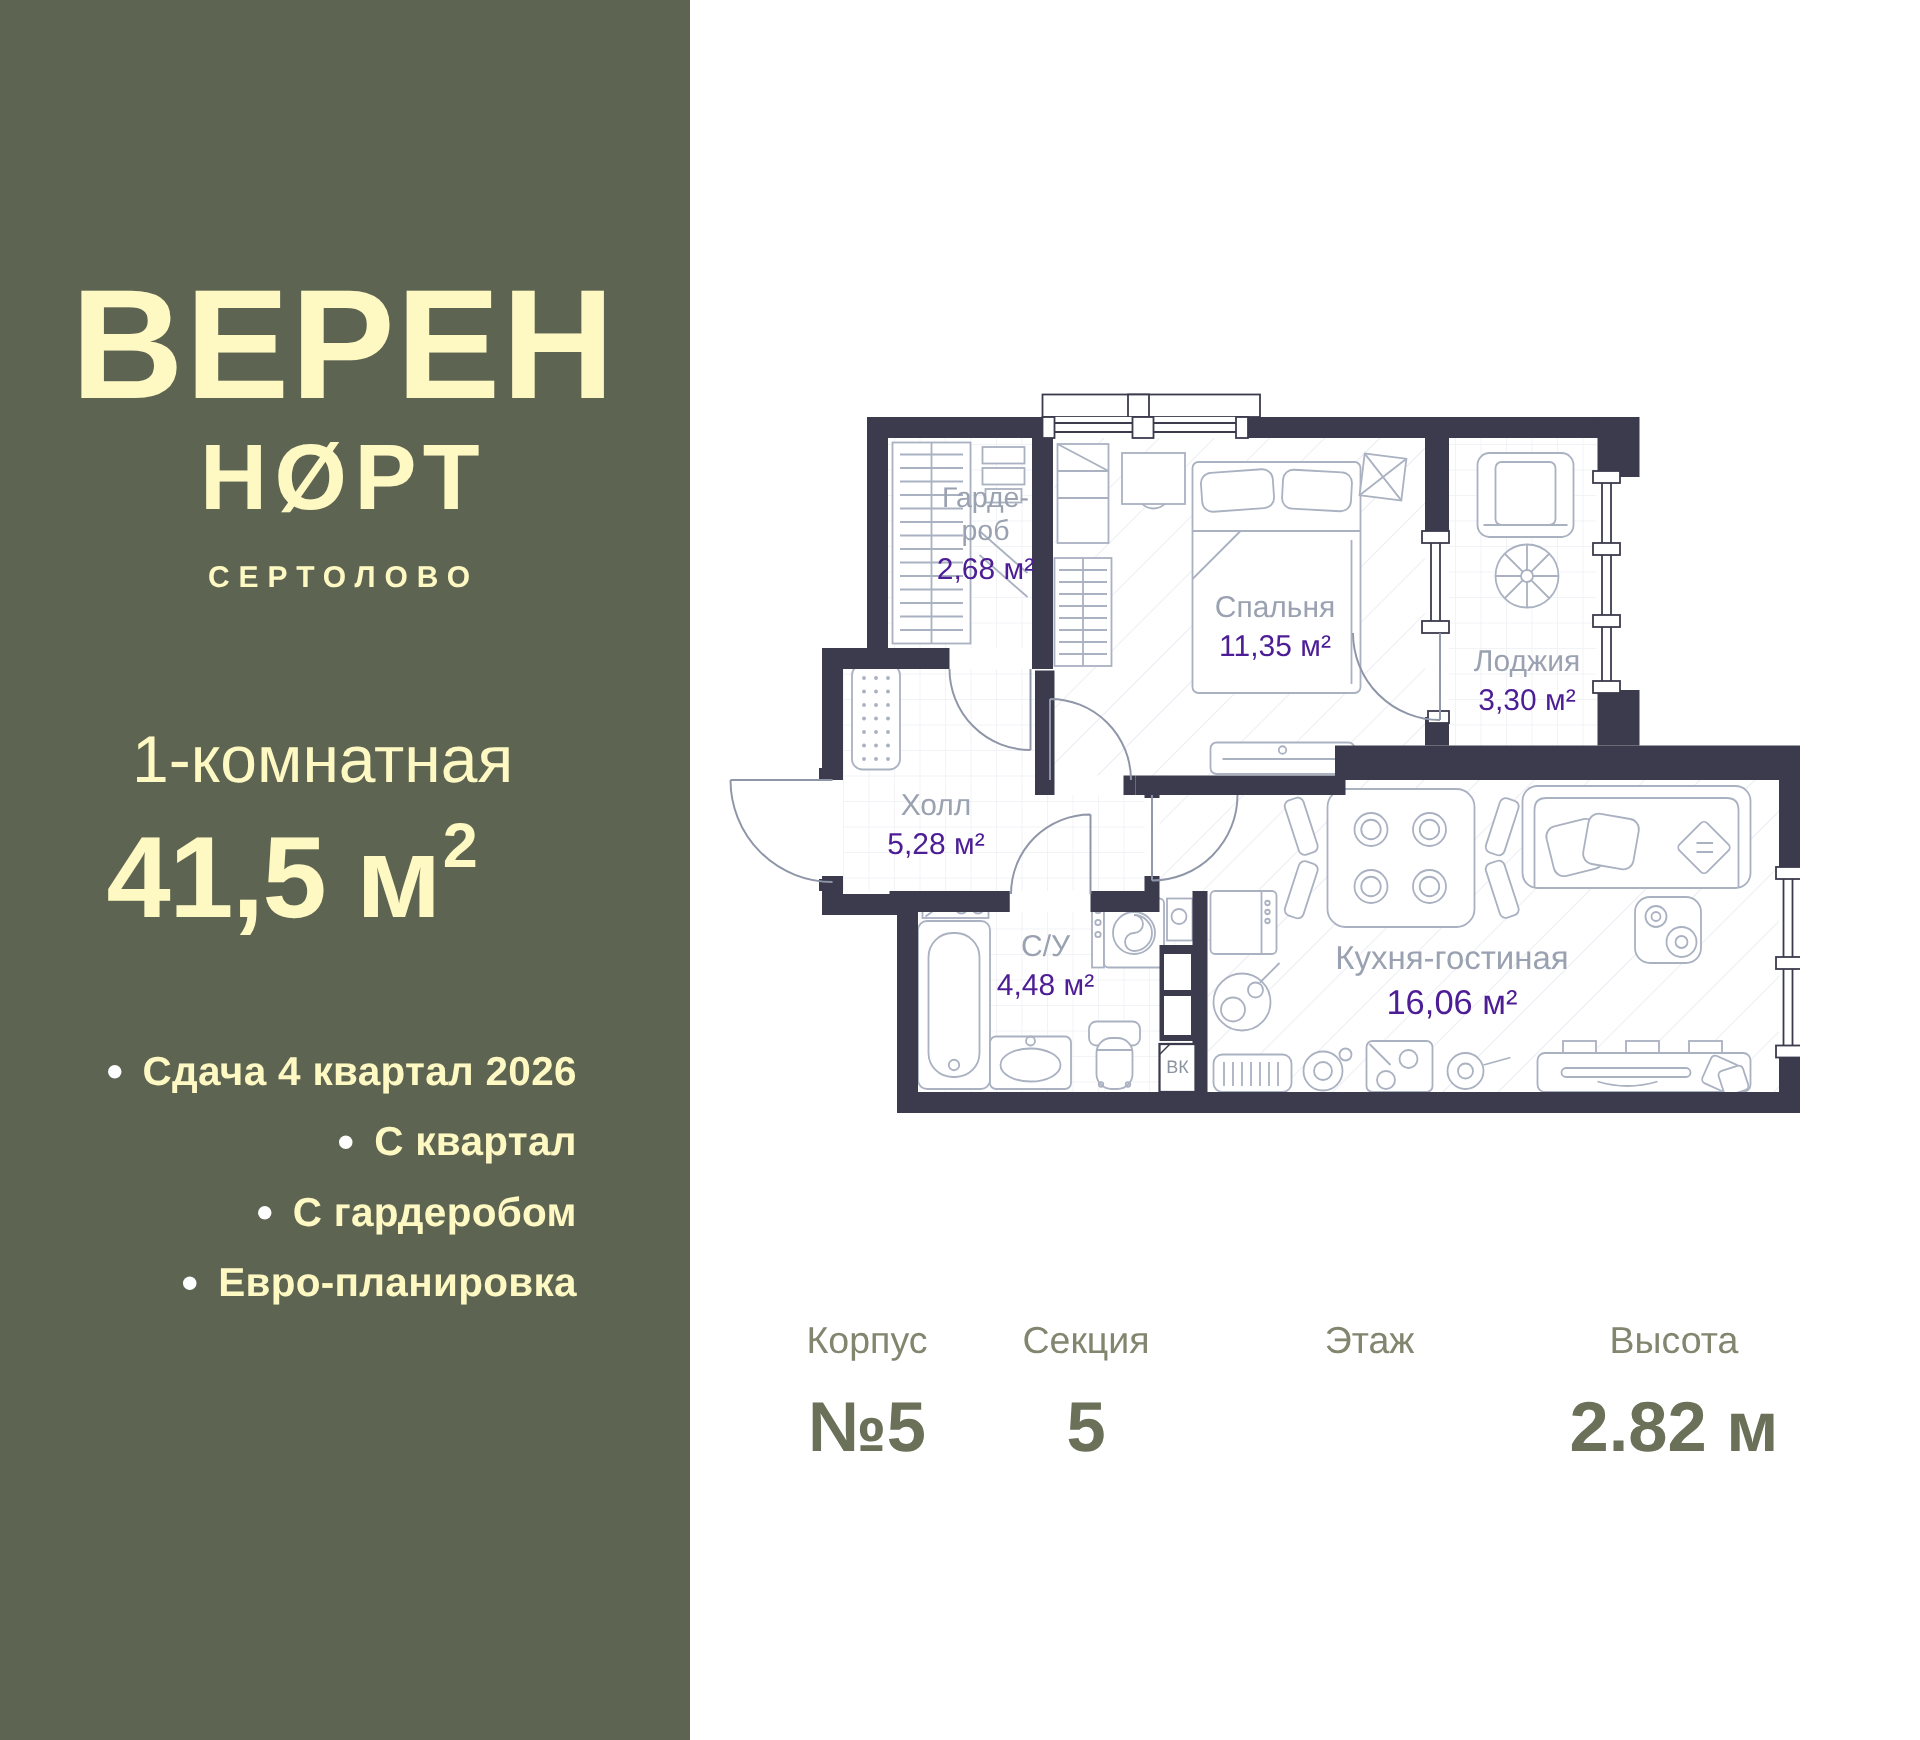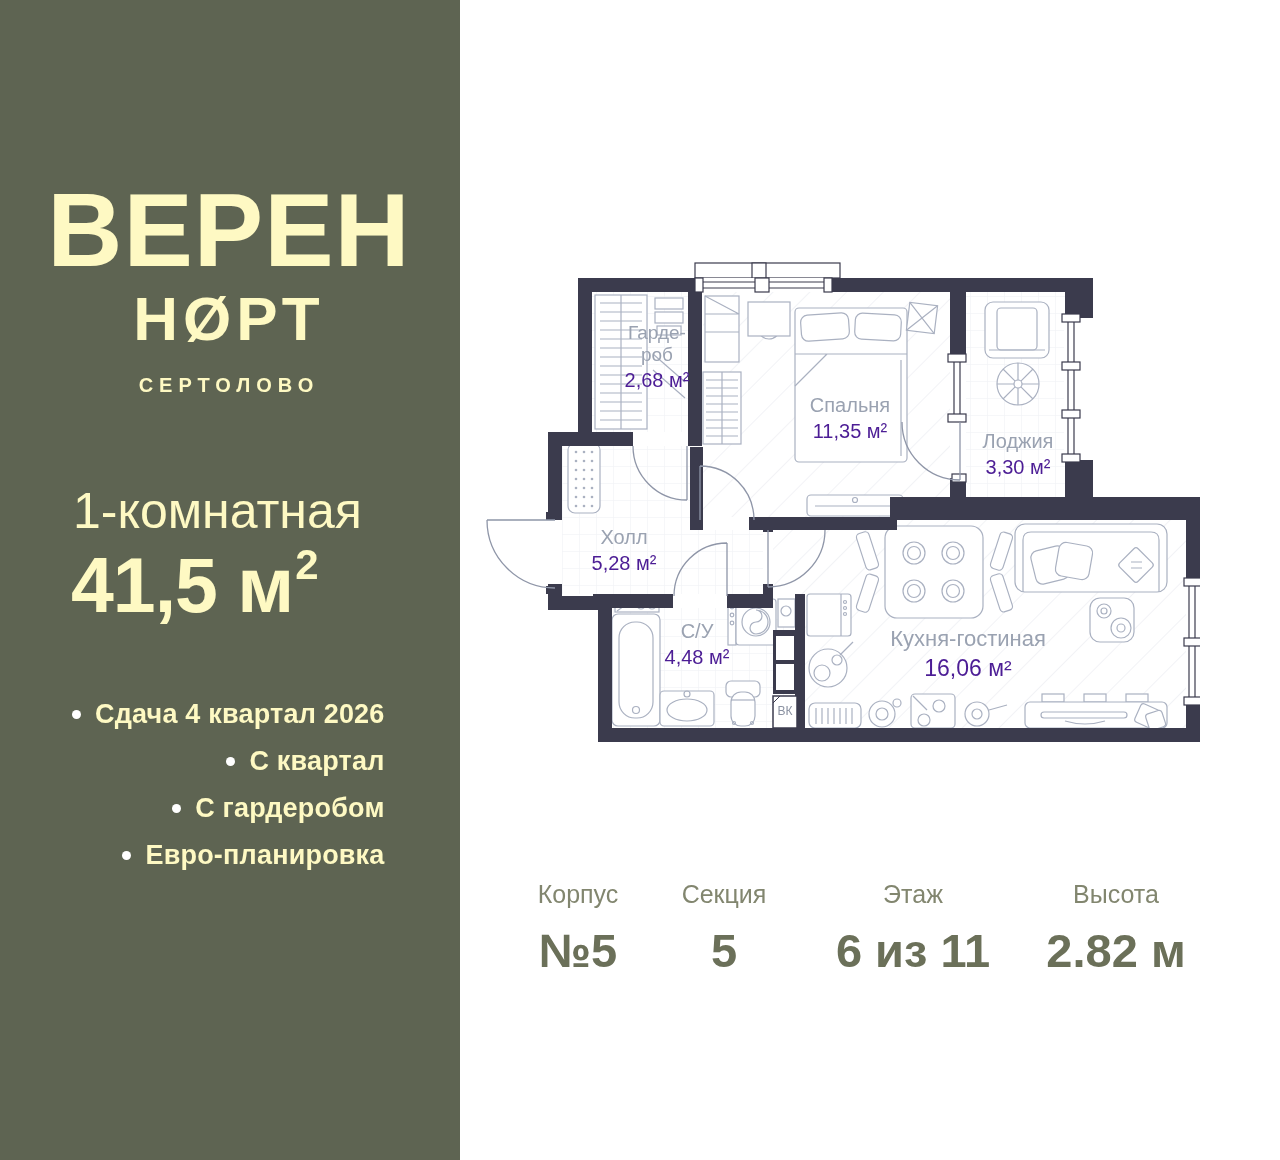--- a/index.html
+++ b/index.html
@@ -6,21 +6,21 @@
   body{
     width:1280px;height:1160px;position:relative;background:#ffffff;
     font-family:"Liberation Sans","DejaVu Sans",sans-serif;overflow:hidden;
   }
   
   .sidebar{position:absolute;left:0;top:0;width:460px;height:1160px;background:#5e6452;color:#fef9c3;}
   .brand{position:absolute;left:40px;top:178px;width:378px;text-align:center;}
   .brand-title{font-size:104px;font-weight:700;letter-spacing:1px;line-height:1.0;white-space:nowrap;}
   .brand-subtitle{font-size:62px;font-weight:700;letter-spacing:5px;margin-top:6px;line-height:1.0;}
   .brand-city{font-size:20px;font-weight:700;letter-spacing:6px;margin-top:24px;}
-  .apt-type{position:absolute;left:73px;top:482px;font-size:50px;font-weight:400;}
+  .apt-type{position:absolute;left:88px;top:482px;font-size:44px;font-weight:400;}
   .apt-area{position:absolute;left:71px;top:541px;font-size:77px;font-weight:700;letter-spacing:-1px;}
   .apt-area sup{font-size:42px;position:relative;top:-6px;left:2px;}
   .features{position:absolute;left:72px;top:700px;}
   .feature{display:flex;align-items:center;margin-bottom:19px;height:28px;justify-content:flex-end;}
   .feature .dot{width:9px;height:9px;border-radius:50%;background:#fff;margin-right:14px;flex:none;}
   .feature .txt{font-size:27px;font-weight:700;letter-spacing:0.2px;white-space:nowrap;}
   
   .main{position:absolute;left:460px;top:0;width:820px;height:1160px;background:#fff;}
   .plan-svg{position:absolute;left:10px;top:262px;}
   .room-label{position:absolute;transform:translateX(-50%);text-align:center;pointer-events:none;}
@@ -353,19 +353,18 @@
   <div class="info-col" style="left:118px;top:880px;">
     <div class="info-label">Корпус</div>
     <div class="info-value">№5</div>
   </div>
   <div class="info-col" style="left:264px;top:880px;">
     <div class="info-label">Секция</div>
     <div class="info-value">5</div>
   </div>
   <div class="info-col" style="left:453px;top:880px;">
     <div class="info-label">Этаж</div>
-    <div class="info-value">6 из 11</div>
   </div>
   <div class="info-col" style="left:656px;top:880px;">
     <div class="info-label">Высота</div>
     <div class="info-value">2.82 м</div>
   </div>
 </main>
 
 </body></html>

